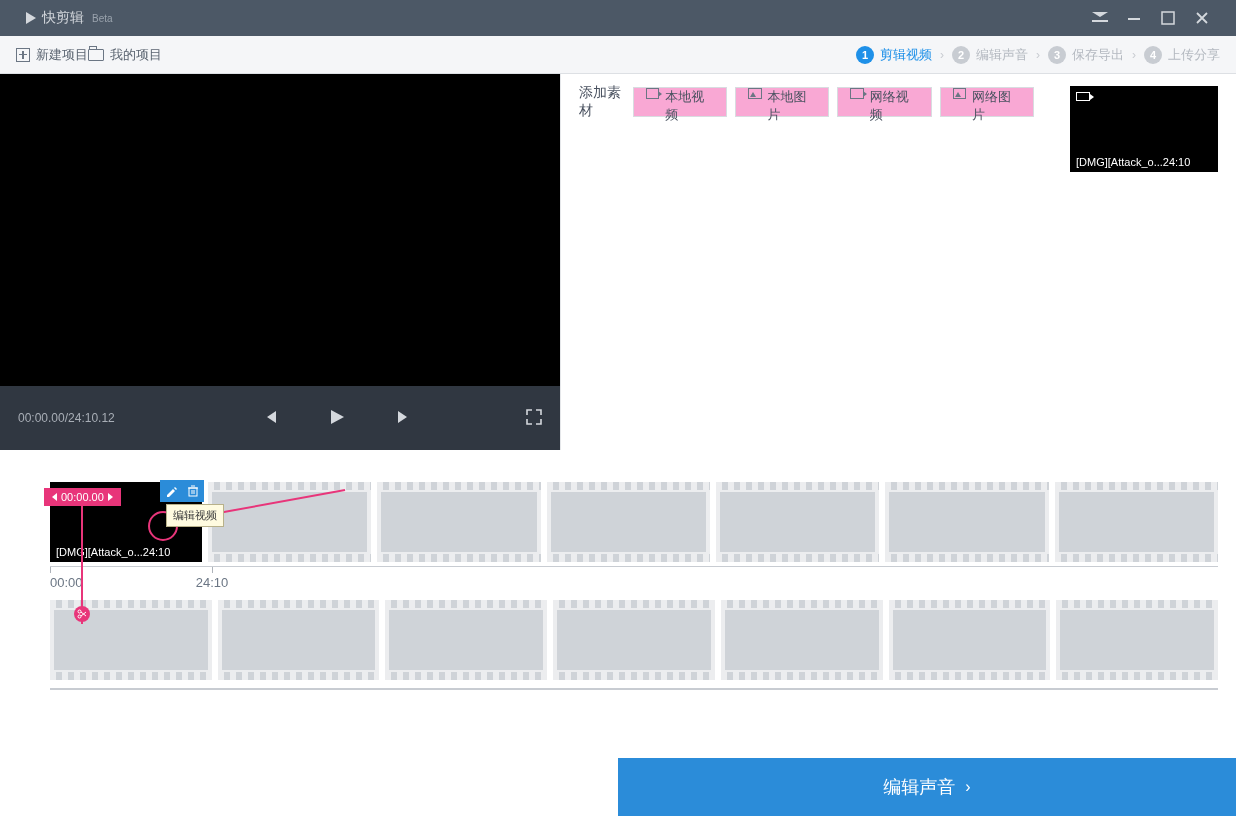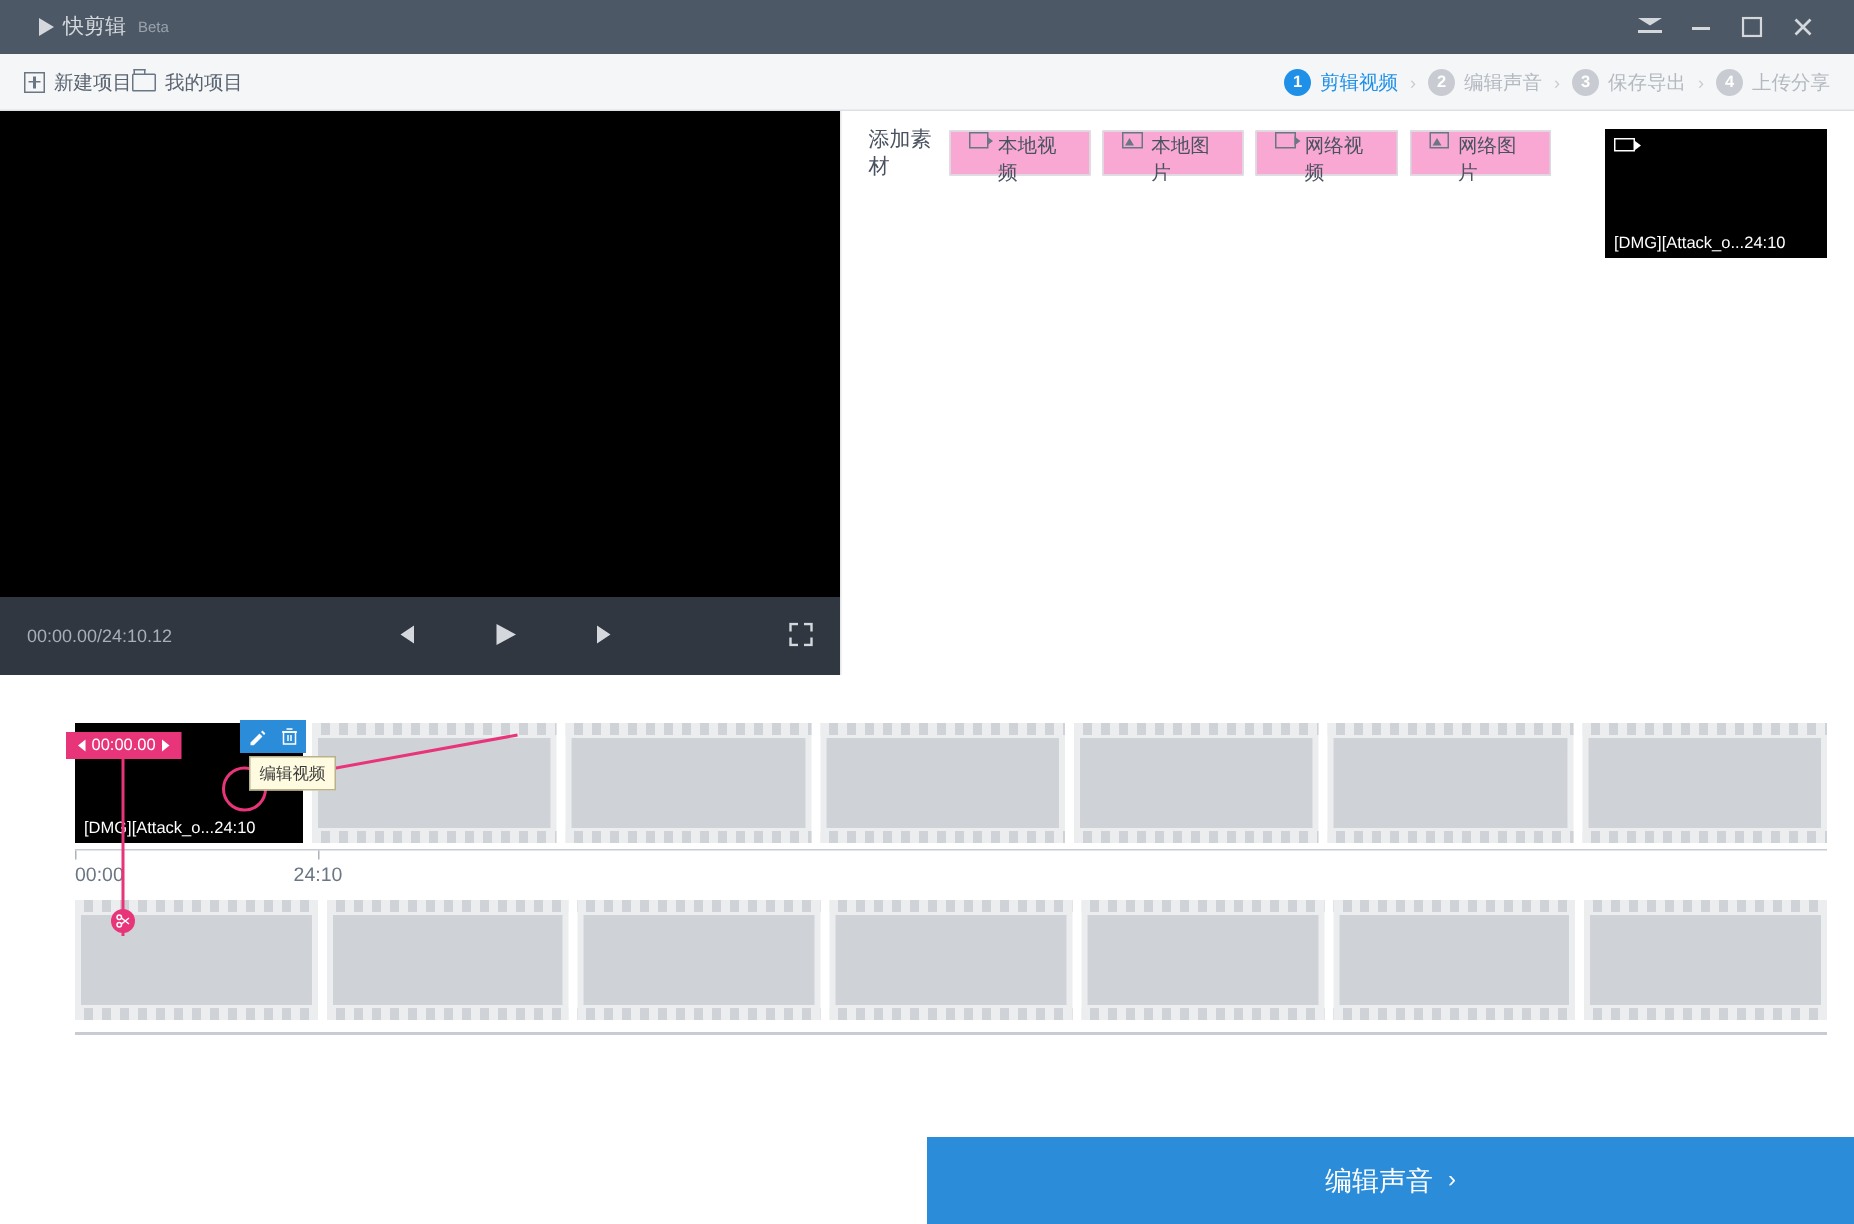--- a/index.html
+++ b/index.html
@@ -23,21 +23,21 @@
 .step{display:flex;align-items:center;gap:6px;font-size:13px}
 .step-num{width:18px;height:18px;border-radius:50%;display:flex;align-items:center;justify-content:center;font-size:11px;font-weight:bold}
 .step.active .step-num{background:#1e90e8;color:#fff}
 .step.active .step-label{color:#1e90e8}
 .step.inactive .step-num{background:#c8ccd2;color:#fff}
 .step.inactive .step-label{color:#b4b9c0}
 .step-arrow{color:#c8ccd2;font-size:12px}
 .main{display:flex;height:376px}
 .preview{width:560px;background:#000;position:relative;display:flex;flex-direction:column}
 .preview-video{flex:1;background:#000}
-.preview-controls{height:52px;background:#303741;display:flex;align-items:center;padding:0 18px;color:#a8aeb6;font-size:12px}
+.preview-controls{height:64px;background:#303741;display:flex;align-items:center;padding:0 18px;color:#a8aeb6;font-size:12px}
 .time-display{min-width:130px}
 .controls-center{flex:1;display:flex;justify-content:center;gap:50px;align-items:center}
 .ctrl-btn{cursor:pointer;color:#d4d8dd}
 .fullscreen-btn{cursor:pointer;color:#d4d8dd}
 .side-panel{flex:1;background:#fff;border-left:1px solid #e5e7ea;display:flex;flex-direction:row}
 .side-header{height:56px;display:flex;align-items:center;justify-content:space-between;padding:0 18px;border-bottom:1px solid transparent}
 .side-title{font-size:14px;color:#4a5260}
 .side-buttons{display:flex;gap:8px}
 .side-btn{height:30px;padding:0 12px;border:1px solid #d8dce0;background:#f9a8d4;display:flex;align-items:flex-start;gap:6px;font-size:13px;color:#4a5260;cursor:pointer}
 .mini-icon{width:14px;height:11px;border:1.3px solid #6b7684;position:relative}

